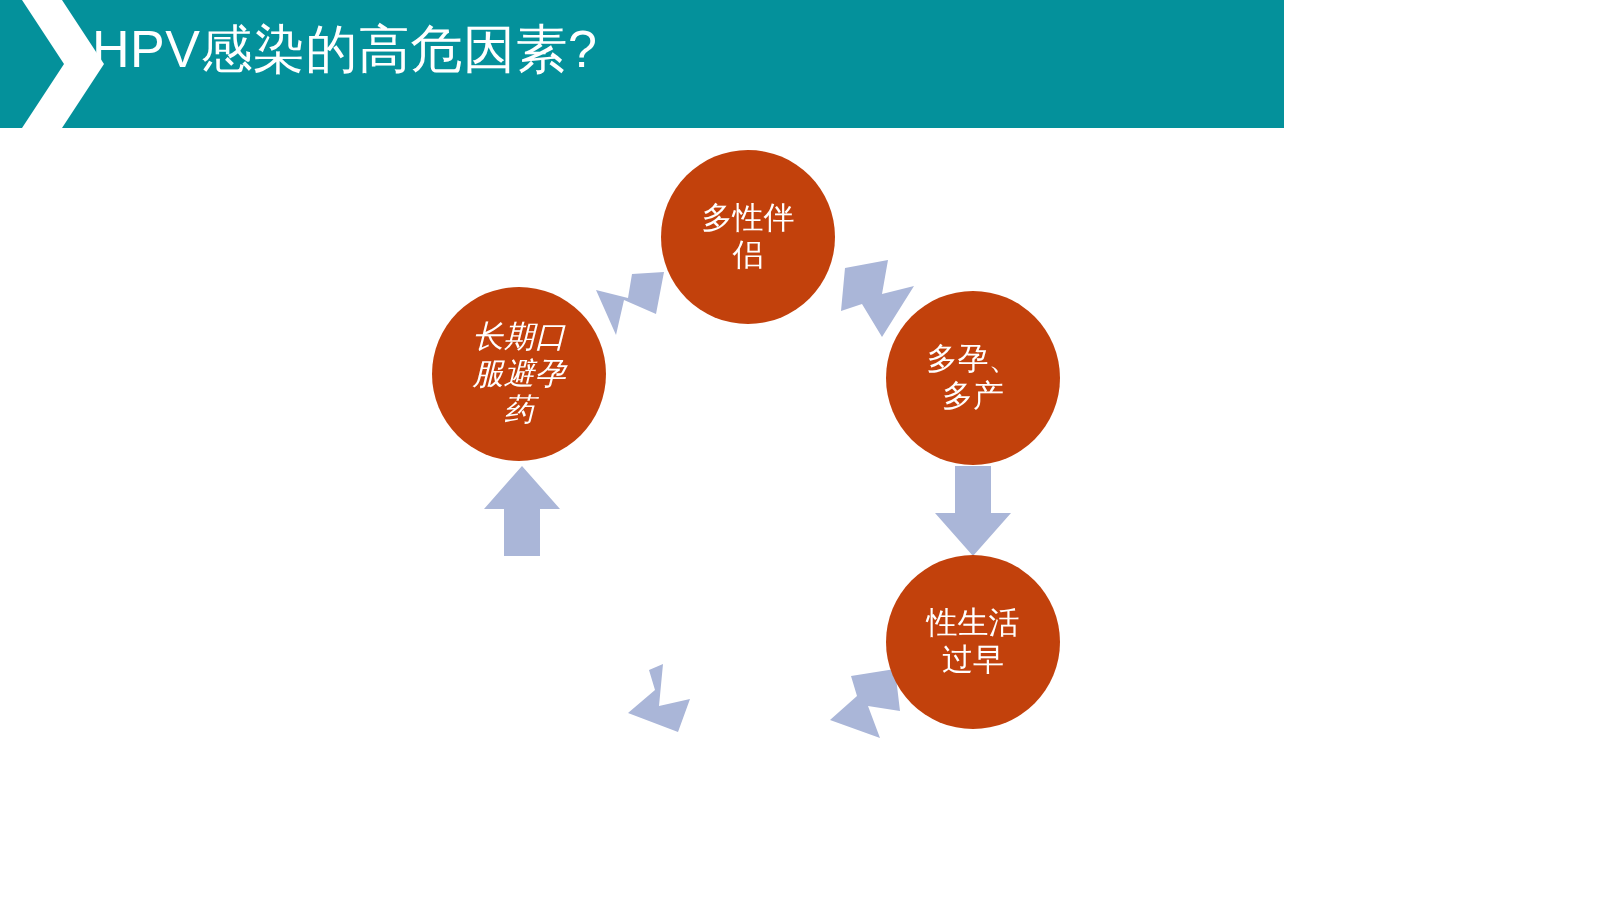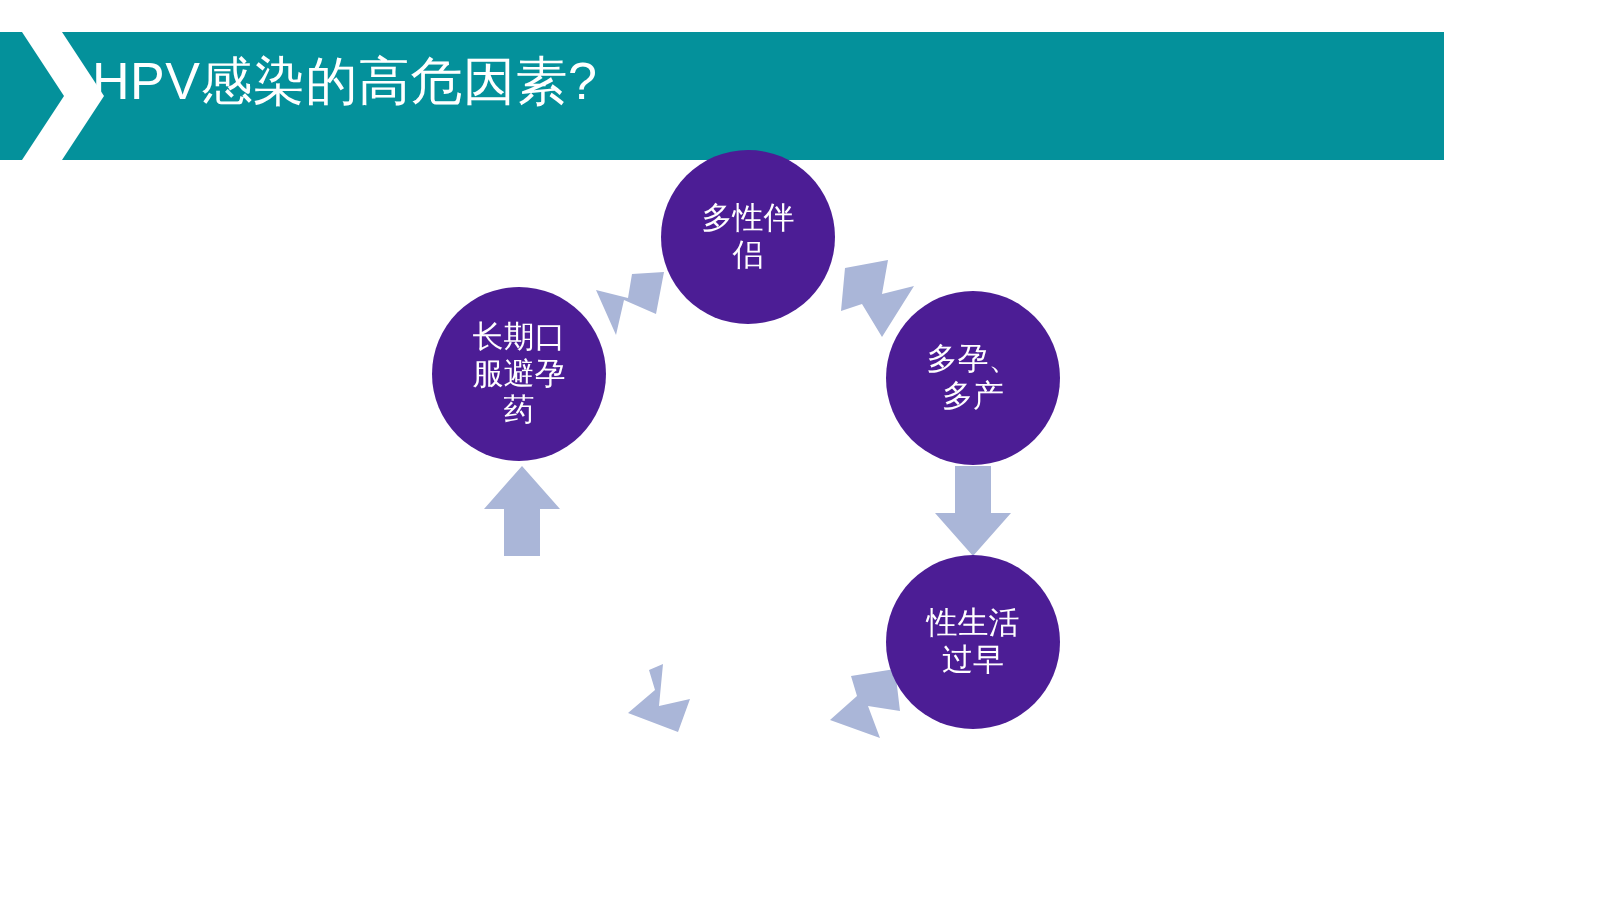--- a/index.html
+++ b/index.html
@@ -13,25 +13,24 @@
     overflow: hidden;
     font-family: "Liberation Sans", "DejaVu Sans", sans-serif;
     position: relative;
   }
 
   
   #slide-header {
     position: absolute;
     left: 0;
     top: 0;
-    width: 1444px;
+    width: 1284px;
     height: 128px;
     background: #04919b;
     overflow: hidden;
-    margin-top: 32px;
   }
   #header-chevron {
     position: absolute;
     left: 0;
     top: 0;
     width: 120px;
     height: 128px;
   }
   #slide-title {
     position: absolute;
@@ -58,21 +57,21 @@
     left: 0;
     top: 0;
     width: 1600px;
     height: 772px;
     display: block;
   }
 
   .node {
     position: absolute;
     border-radius: 50%;
-    background: #4c1d95;
+    background: #c2410c;
     display: flex;
     align-items: center;
     justify-content: center;
     box-sizing: border-box;
   }
   .node-label {
     color: #ffffff;
     text-align: center;
     font-size: 31px;
     line-height: 1.18;
@@ -131,19 +130,19 @@
 过早</span>
   </div>
 
   <div class="node node-lg" style="left:886px; top:163px;">
     <span class="node-label">多孕、
 多产</span>
   </div>
 
 
 
-  <div class="node node-lg" style="left:432px; top:159px;">
+  <div class="node node-lg" style="left:432px; top:159px;font-style:italic;">
     <span class="node-label">长期口
 服避孕
 药</span>
   </div>
 
 </div>
 
 </body></html>

